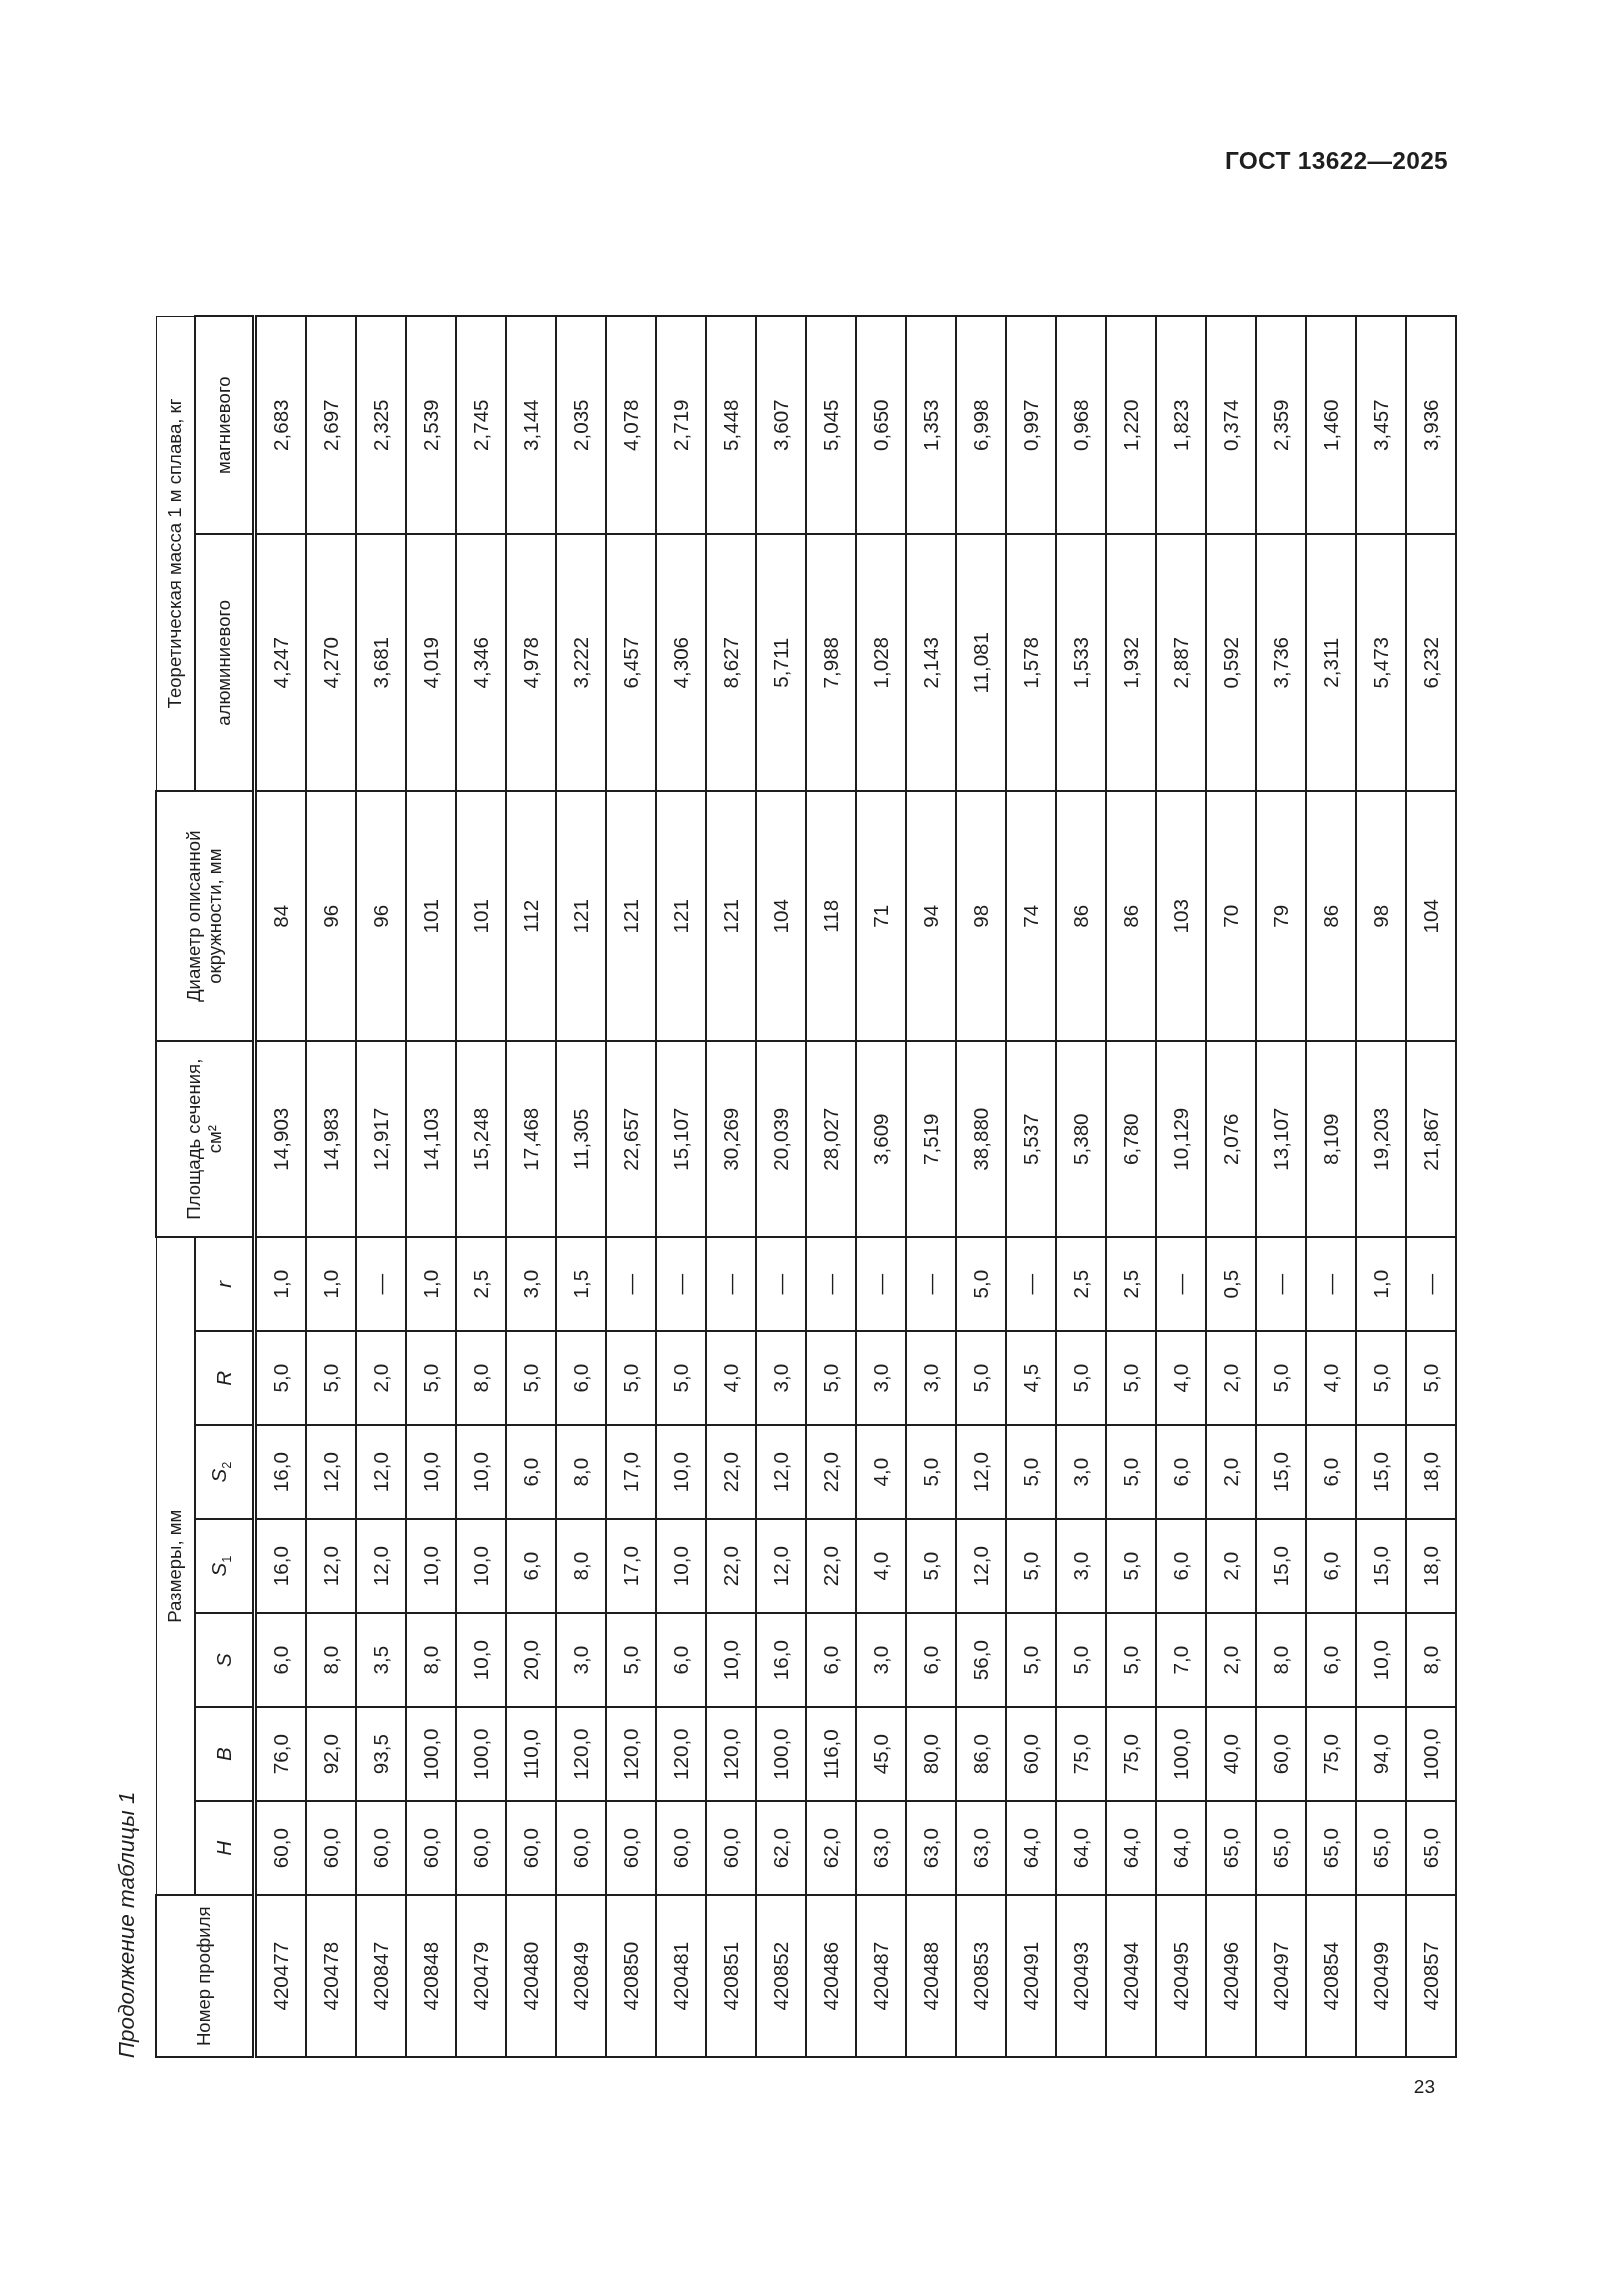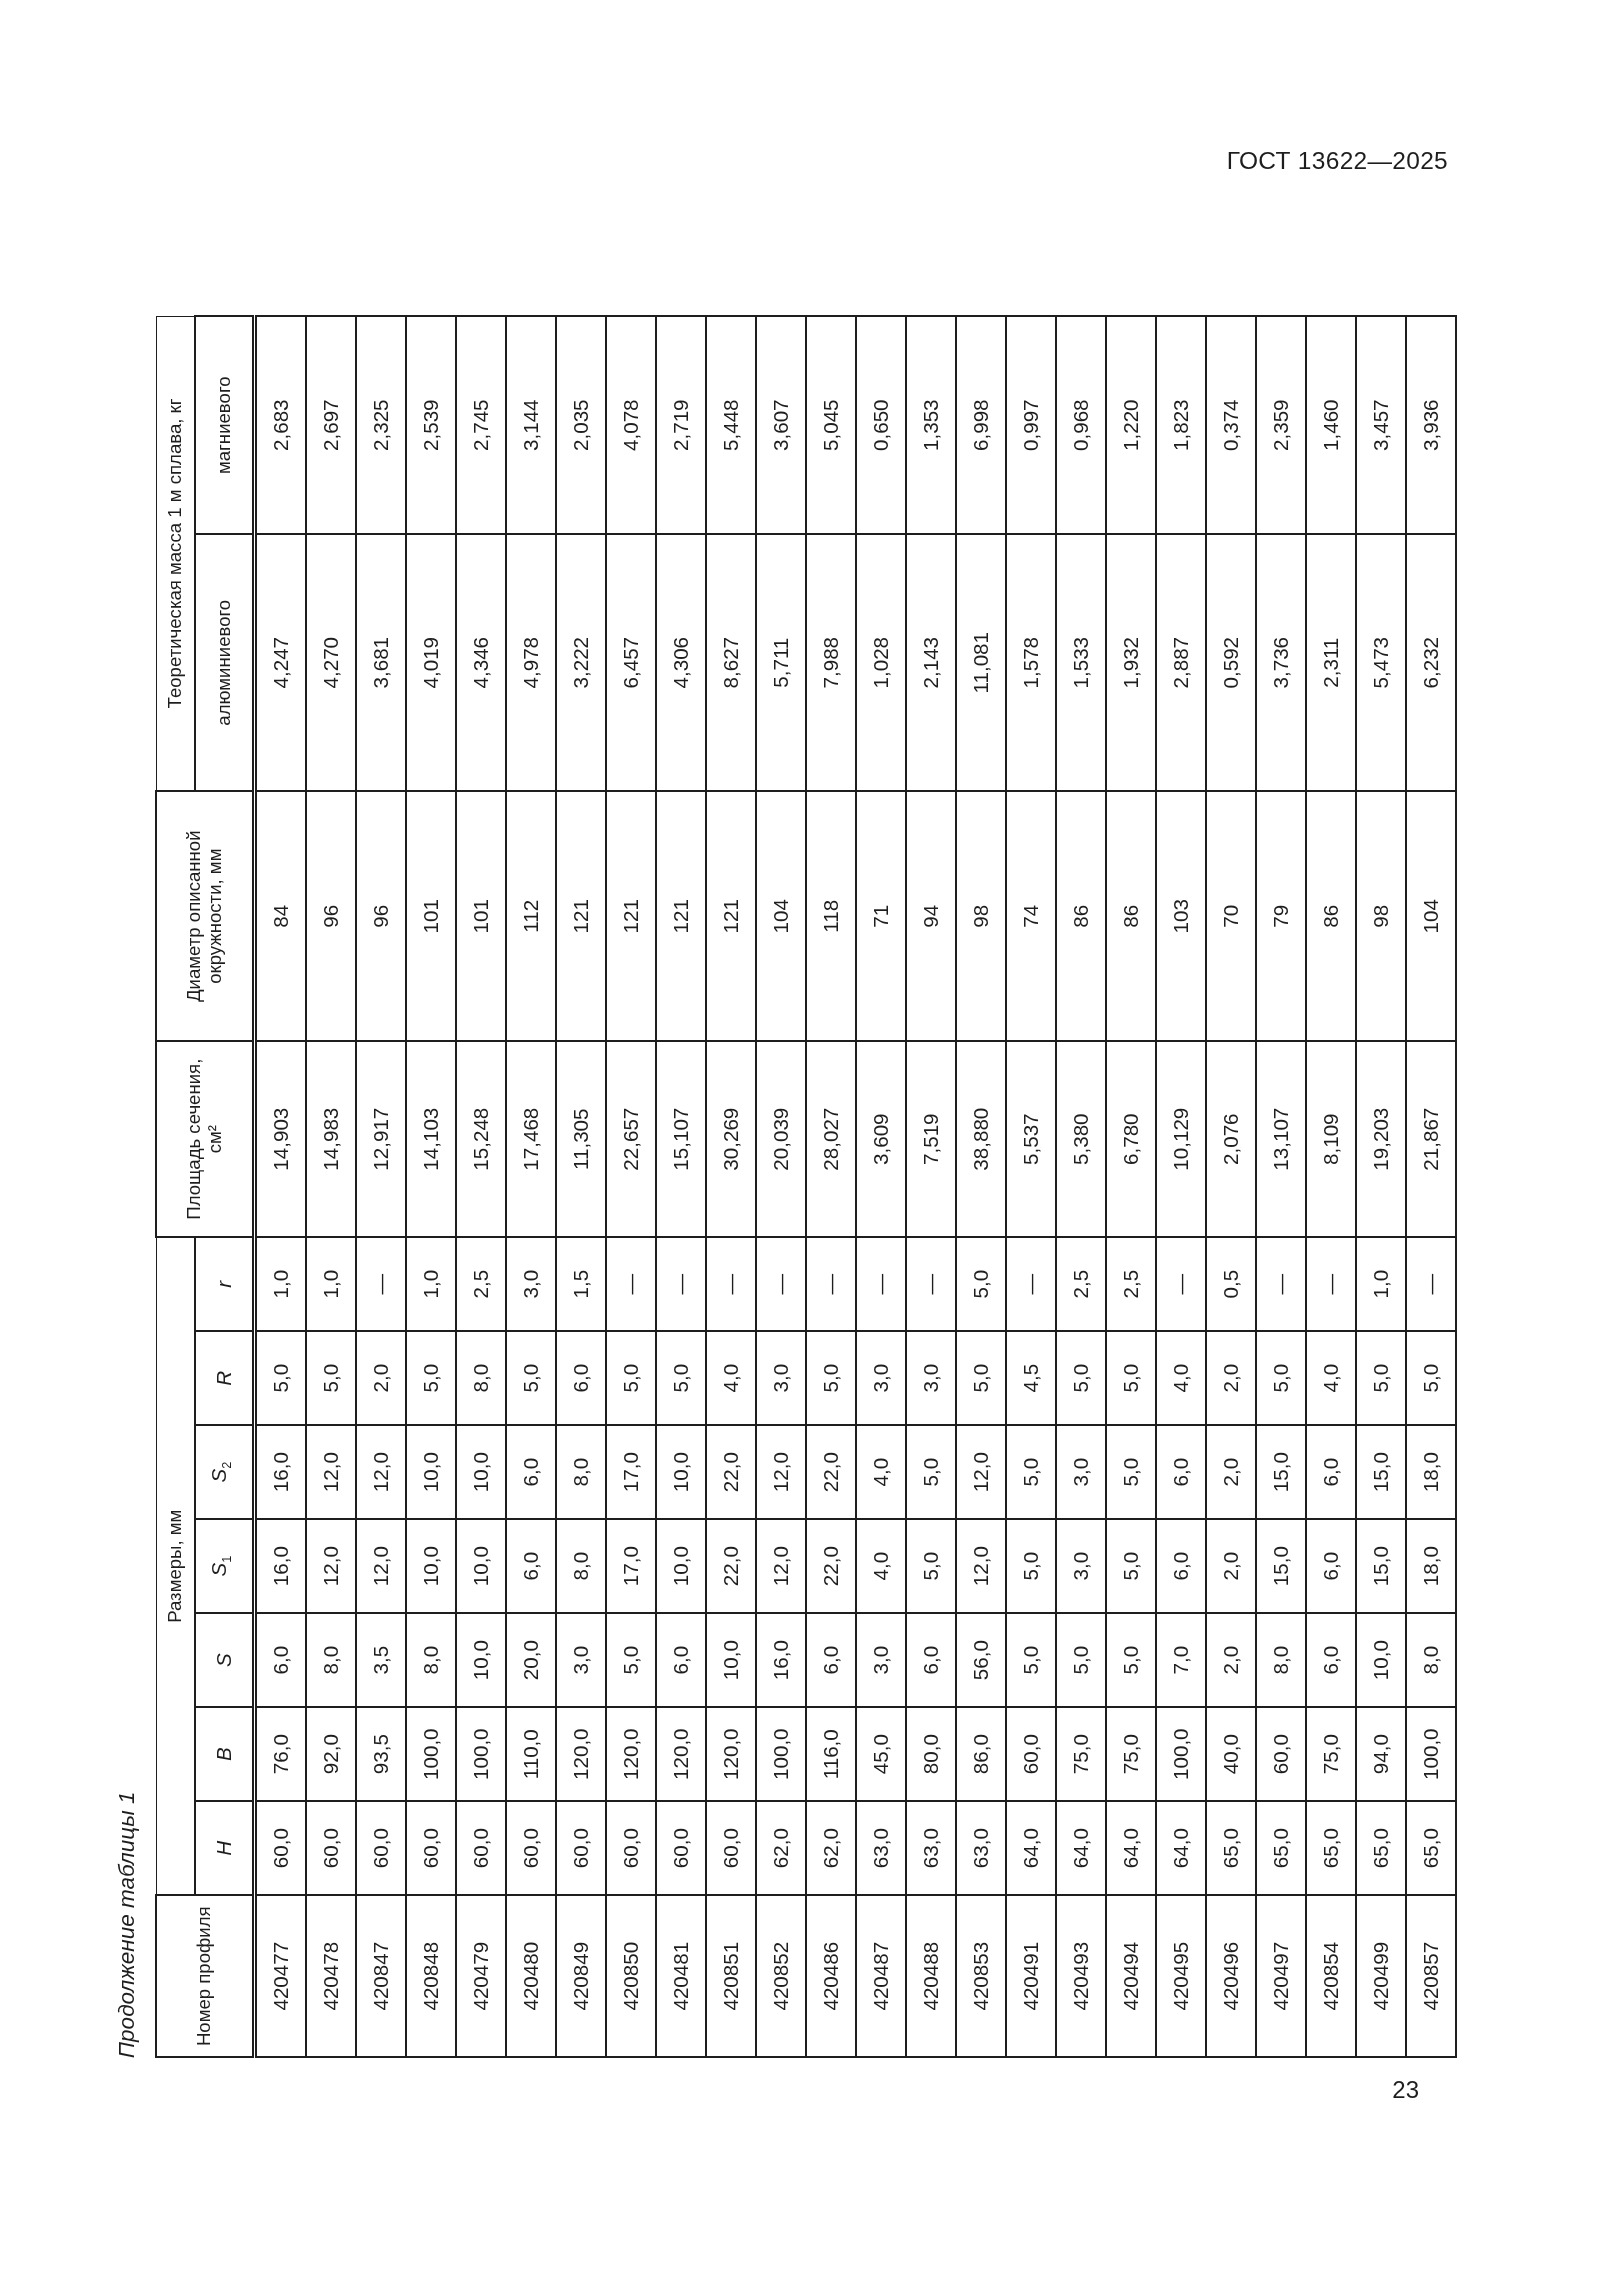--- a/index.html
+++ b/index.html
@@ -1,19 +1,19 @@
 <!DOCTYPE html>
 <html><head>
 <meta charset="utf-8">
 <style>
   html, body { margin:0; padding:0; background:#ffffff; }
   body { width:1621px; height:2293px; position:relative; overflow:hidden;
          font-family:"Liberation Sans", sans-serif; color:#1e1e1e; }
-  .doc-header { position:absolute; top:147px; right:173px; font-weight:normal; font-size:24.5px; letter-spacing:0.3px; }
-  .page-number { position:absolute; top:2076px; right:202px; font-size:24px; }
+  .doc-header { position:absolute; top:147px; right:173px; font-weight:bold; font-size:24.5px; letter-spacing:0.3px; }
+  .page-number { position:absolute; top:2076px; right:186px; font-size:19px; }
   
   .rot { position:absolute; left:108px; top:2068px; width:1823px; height:1333px;
          transform-origin:0 0; transform:rotate(-90deg); }
   .caption { position:absolute; left:9.8px; top:5.9px; font-style:italic; font-size:22.5px; }
   table { position:absolute; left:9.8px; top:47px; border-collapse:collapse; table-layout:fixed;
           font-size:20.6px; }
   td, th { border:2px solid #1e1e1e; text-align:center; vertical-align:middle; font-weight:normal; padding:0; }
   thead th { font-size:18.6px; line-height:21.6px; }
   .thin { border-width:1.2px; }
   tbody td { height:48px; }

